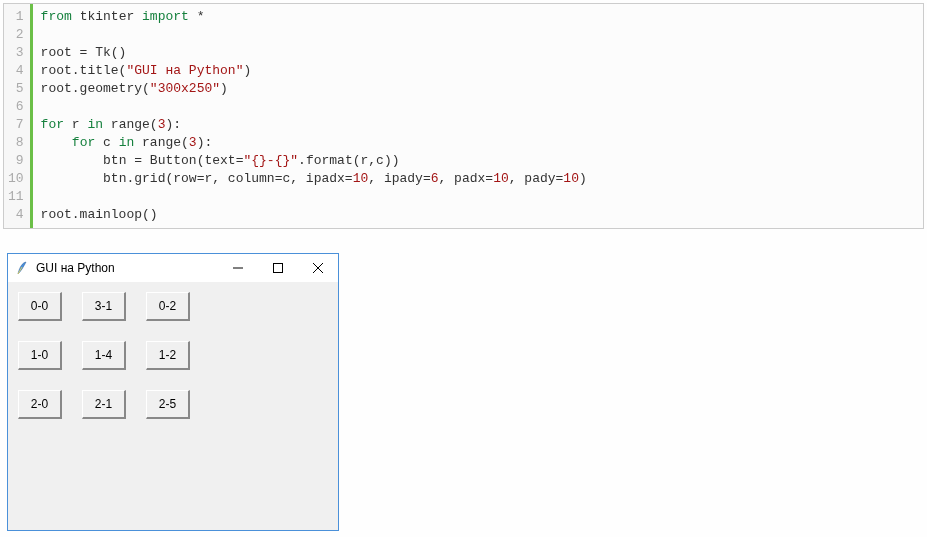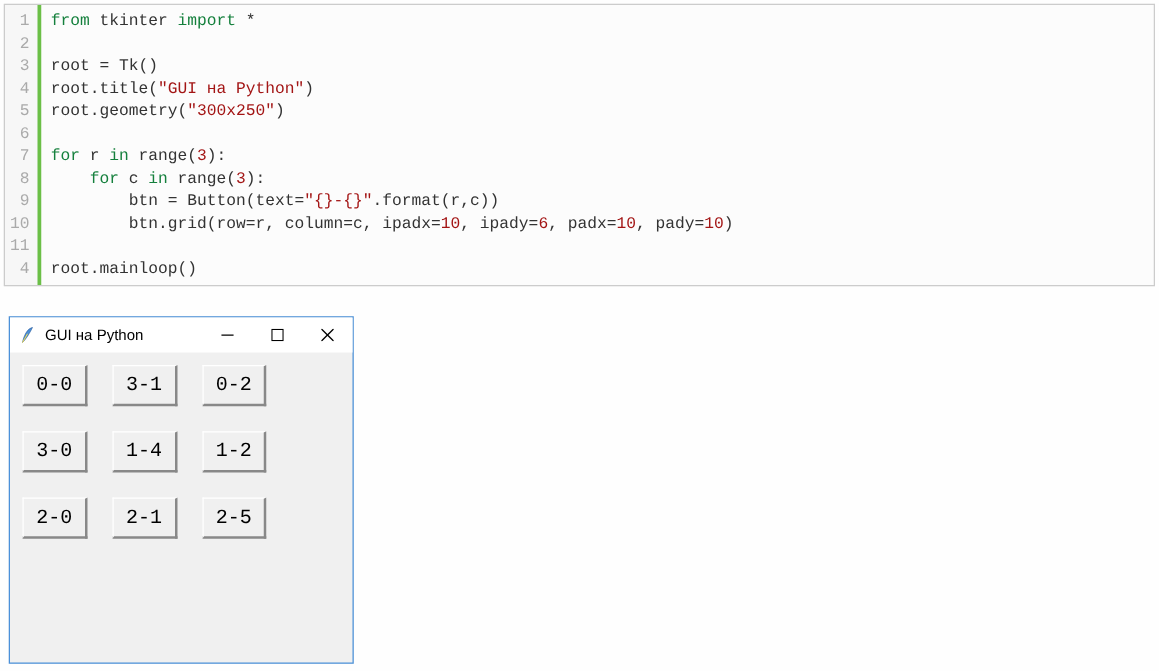--- a/index.html
+++ b/index.html
@@ -38,21 +38,21 @@
     flex: 1;
   }
   .str { color: #a31515; }
   .grn { color: #15803d; }
 
   
   .tk-window {
     position: absolute;
     left: 7px;
     top: 253px;
-    width: 276px;
+    width: 332px;
     height: 278px;
     border: 1px solid #4a90d9;
     background: #f0f0f0;
     display: flex;
     flex-direction: column;
   }
   .titlebar {
     height: 28px;
     background: #fff;
     display: flex;
@@ -94,22 +94,22 @@
     align-content: start;
   }
   .tk-btn {
     min-width: 44px;
     padding: 6px 10px;
     background: #f0f0f0;
     border-top: 1px solid #fff;
     border-left: 1px solid #fff;
     border-right: 2px solid #888;
     border-bottom: 2px solid #888;
-    font-family: Liberation Mono, monospace;
-    font-size: 16px;
+    font-family: Liberation Sans, sans-serif;
+    font-size: 12px;
     text-align: center;
     color: #000;
   }
 </style>
 </head>
 <body>
 
 <div class="code-container">
   <div class="gutter">
     <div>1</div>
@@ -154,21 +154,21 @@
             <line x1="10" y1="0" x2="0" y2="10" stroke="#000" stroke-width="1"></line>
           </svg>
       </div>
     </div>
   </div>
   <div class="client-area">
     <div class="grid">
       <div class="tk-btn">0-0</div>
       <div class="tk-btn">3-1</div>
       <div class="tk-btn">0-2</div>
-      <div class="tk-btn">3-0</div>
+      <div class="tk-btn">1-0</div>
       <div class="tk-btn">1-4</div>
       <div class="tk-btn">1-2</div>
       <div class="tk-btn">2-0</div>
       <div class="tk-btn">2-1</div>
       <div class="tk-btn">2-5</div>
     </div>
   </div>
 </div>
 
 </body></html>

